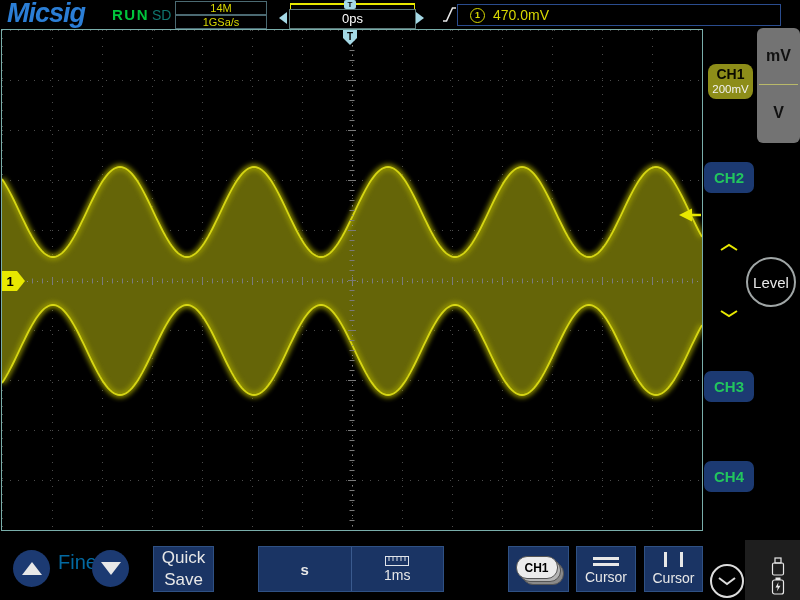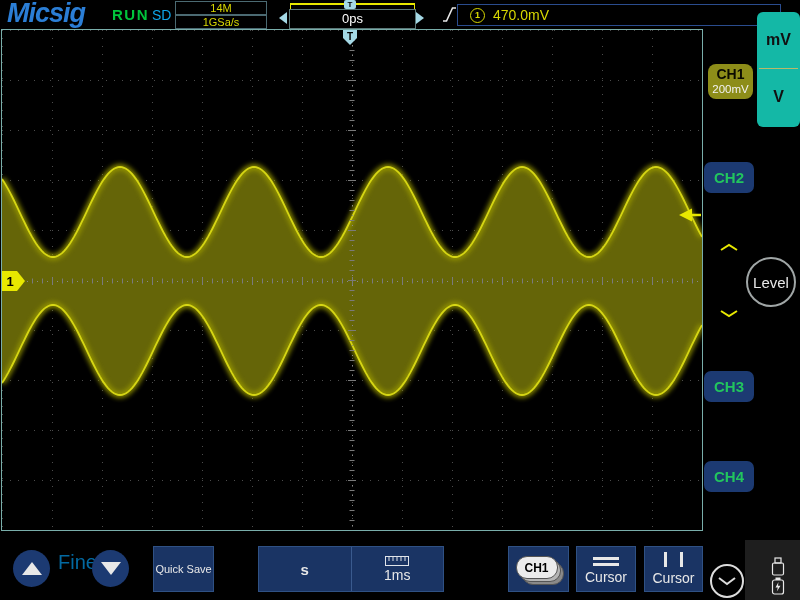--- a/index.html
+++ b/index.html
@@ -3,21 +3,21 @@
 <meta charset="utf-8">
 <style>
   html,body{margin:0;padding:0;background:#000;}
   #screen{position:relative;width:800px;height:600px;background:#000;overflow:hidden;
           font-family:"Liberation Sans",sans-serif;-webkit-font-smoothing:antialiased;}
   .abs{position:absolute;}
 
   
   #logo{left:7px;top:-2px;font-size:27px;font-weight:800;font-style:italic;color:#2b7ed6;letter-spacing:-1px;}
   #run{left:112px;top:6px;font-size:15px;font-weight:700;color:#00c53c;letter-spacing:1.5px;}
-  #sd{left:152px;top:7px;font-size:14px;color:#0ea5e9;}
+  #sd{left:152px;top:7px;font-size:14px;color:#0f766e;}
   .membox{left:175px;width:90px;height:12px;border:1px solid #4b6a72;background:#000;
           color:#d8d800;font-size:11px;line-height:12px;text-align:center;}
   .tri{width:0;height:0;}
   .tri-left{border-top:6px solid transparent;border-bottom:6px solid transparent;border-right:8px solid #a5d9e6;}
   .tri-right{border-top:6px solid transparent;border-bottom:6px solid transparent;border-left:8px solid #a5d9e6;}
   #posbox{left:289px;top:9px;width:125px;height:18px;border:1px solid #5c7878;background:#000;
           color:#fff;font-size:13px;line-height:18px;text-align:center;}
   #yline{left:290px;top:3px;width:123px;height:5px;border-top:2px solid #e8e800;
          border-left:1px solid #e8e800;border-right:1px solid #e8e800;}
   #ttag{left:344px;top:0;width:12px;height:9px;background:#a5d9e6;border-radius:2px;color:#000;
@@ -25,41 +25,41 @@
   #trigbox{left:457px;top:4px;width:322px;height:20px;border:1px solid #2a4c8e;background:#000;
            display:flex;align-items:center;}
   #trigsrc{margin-left:12px;width:13px;height:13px;border:1px solid #d8d800;border-radius:50%;
            color:#d8d800;font-size:9px;font-weight:700;line-height:13px;text-align:center;}
   #triglevel{margin-left:8px;color:#d8d800;font-size:14px;}
 
   
   #scope{left:1px;top:29px;width:702px;height:502px;border:1px solid #79aeaa;box-sizing:border-box;background:#000;}
 
   
-  #unitpanel{left:757px;top:12px;width:43px;height:115px;background:#14b8a6;border-radius:6px;}
+  #unitpanel{left:757px;top:28px;width:43px;height:115px;background:#737373;border-radius:6px;}
   .unit-half{position:absolute;left:0;width:100%;height:56px;display:flex;align-items:center;justify-content:center;
              color:#111;font-size:16px;font-weight:600;cursor:default;}
   #unitdivider{position:absolute;left:2px;right:2px;top:56px;height:1px;background:#b9b96a;}
   #ch1btn{left:708px;top:64px;width:45px;height:35px;background:#8d8d19;border-radius:8px;
           display:flex;flex-direction:column;align-items:center;justify-content:center;line-height:1.1;}
   #ch1btn .t1{font-size:14px;font-weight:800;color:#0a0a00;}
   #ch1btn .t2{font-size:11.5px;color:#f2f2f2;}
   .chbtn{width:50px;height:31px;background:#1c3a72;border-radius:7px;color:#22c55e;
          font-size:15px;font-weight:700;display:flex;align-items:center;justify-content:center;}
   #levelcircle{left:706px;top:257px;width:46px;height:46px;border:2px solid #a0a6a6;border-radius:50%;
                display:flex;align-items:center;justify-content:center;color:#e8e8e8;font-size:15px;margin-left:40px;}
 
   
   #bottombar{left:0;top:540px;width:800px;height:60px;background:#000;}
   .circbtn{width:37px;height:37px;border-radius:50%;background:#1c3a72;display:flex;align-items:center;justify-content:center;}
   .tri-up{border-left:10px solid transparent;border-right:10px solid transparent;border-bottom:13px solid #e8e8e8;}
   .tri-down{border-left:10px solid transparent;border-right:10px solid transparent;border-top:13px solid #e8e8e8;}
   #finelabel{left:58px;top:11px;width:36px;text-align:center;color:#0369a1;font-size:20px;}
   .navybtn{background:#1a3464;border:1px solid #2f5184;box-sizing:border-box;color:#e8e8e8;}
-  #quicksave{left:153px;top:6px;width:61px;height:46px;font-size:11px;line-height:1.3;
+  #quicksave{left:153px;top:6px;width:61px;height:46px;font-size:17px;line-height:1.3;
              display:flex;align-items:center;justify-content:center;text-align:center;}
   #tbpanel{left:258px;top:6px;width:186px;height:46px;display:flex;}
   .tbseg{flex:1;display:flex;flex-direction:column;align-items:center;justify-content:center;
          color:#e8e8e8;font-size:15px;font-weight:700;}
   .tbseg+.tbseg{border-left:1px solid #3a5a8e;}
   #tbmid{font-weight:400;}
   #tbmid .val{font-size:14px;margin-top:1px;}
   #ch1stack{left:508px;top:6px;width:61px;height:46px;display:flex;align-items:center;justify-content:center;}
   .card{position:absolute;width:40px;height:21px;border-radius:11px;border:1px solid #555;}
   #cursor1,#cursor2{top:6px;width:60px;height:46px;display:flex;flex-direction:column;align-items:center;justify-content:center;}

